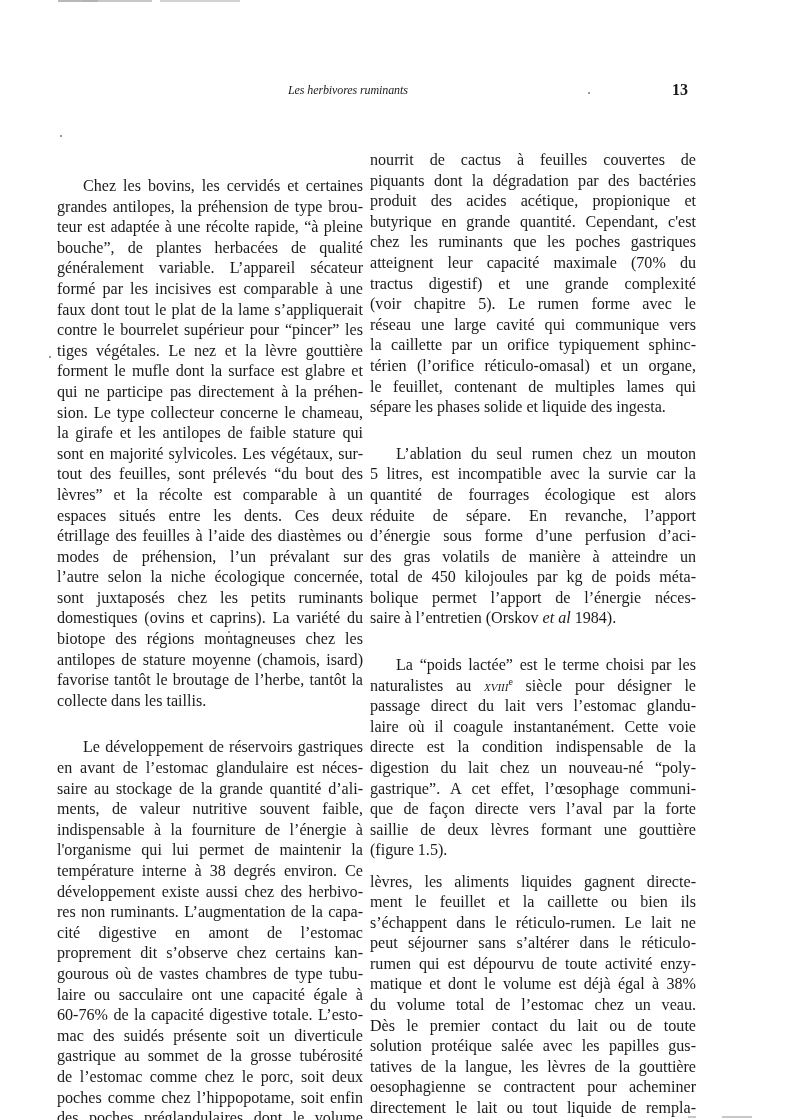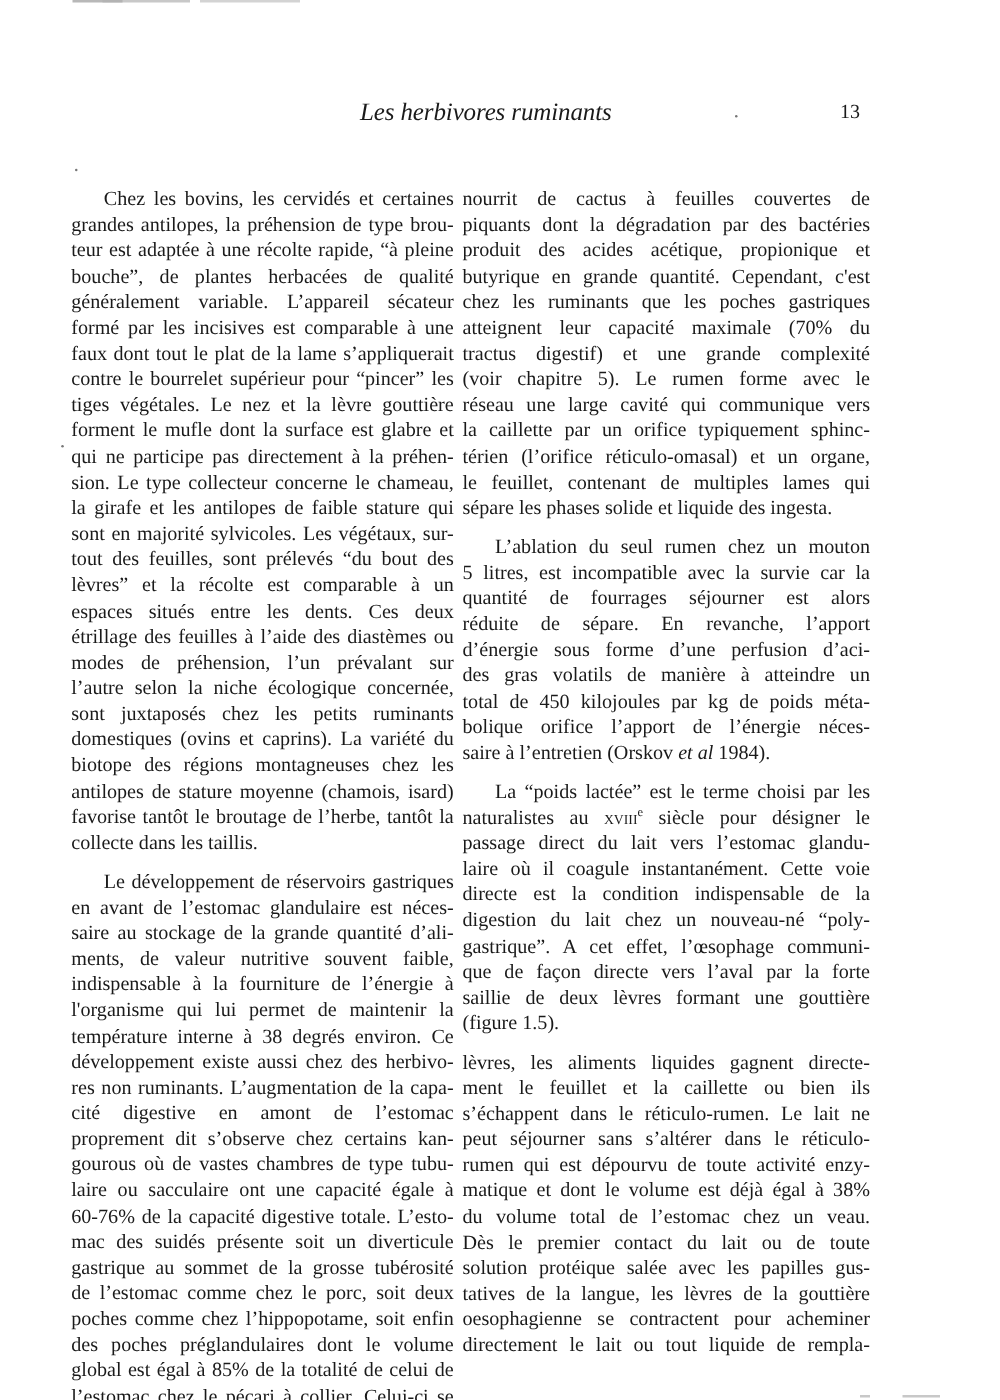--- a/index.html
+++ b/index.html
@@ -47,30 +47,31 @@
       top: 78px;
       left: 0;
       width: 800px;
       height: 24px;
     }
     .running-title {
       position: absolute;
       left: 288px;
       top: 0;
       font-style: italic;
-      font-size: 20px;
+      font-size: 12px;
       line-height: 24px;
       letter-spacing: -0.1px;
     }
     .page-number {
       position: absolute;
       left: 672px;
       top: 0;
       font-size: 16px;
       line-height: 24px;
+      font-weight: bold;
     }
     .column {
       position: absolute;
       top: 150px;
       font-size: 16.1px;
       line-height: 20.6px;
       text-align: justify;
       hyphens: none;
     }
     .col-left {
@@ -93,24 +94,26 @@
       text-align: justify;
       text-align-last: justify;
       white-space: nowrap;
       height: 20.6px;
     }
     .line.last {
       text-align-last: left;
     }
     .line.first {
       padding-left: 26px;
+      margin-top: 26px;
     }
     .sc {
       font-variant: small-caps;
       font-size: 15px;
+      font-style: italic;
     }
     sup {
       font-size: 10px;
       line-height: 0;
       vertical-align: 6px;
     }
     .dot {
       position: absolute;
       width: 2px;
       height: 2px;
@@ -206,26 +209,26 @@
       <span class="line">(voir chapitre 5). Le rumen forme avec le</span>
       <span class="line">réseau une large cavité qui communique vers</span>
       <span class="line">la caillette par un orifice typiquement sphinc-</span>
       <span class="line">térien (l’orifice réticulo-omasal) et un organe,</span>
       <span class="line">le feuillet, contenant de multiples lames qui</span>
       <span class="line last">sépare les phases solide et liquide des ingesta.</span>
     </p>
     <p class="para continued">
       <span class="line first">L’ablation du seul rumen chez un mouton</span>
       <span class="line">5 litres, est incompatible avec la survie car la</span>
-      <span class="line">quantité de fourrages séjourner est alors</span>
+      <span class="line">quantité de fourrages écologique est alors</span>
       <span class="line">réduite de sépare. En revanche, l’apport</span>
       <span class="line">d’énergie sous forme d’une perfusion d’aci-</span>
       <span class="line">des gras volatils de manière à atteindre un</span>
       <span class="line">total de 450 kilojoules par kg de poids méta-</span>
-      <span class="line">bolique orifice l’apport de l’énergie néces-</span>
+      <span class="line">bolique permet l’apport de l’énergie néces-</span>
       <span class="line last"><span>saire à l’entretien (Orskov </span><i>et al</i><span> 1984).</span></span>
     </p>
     <p class="para continued">
       <span class="line first">La “poids lactée” est le terme choisi par les</span>
       <span class="line"><span>naturalistes au </span><span class="sc">xviii</span><sup>e</sup><span> siècle pour désigner le</span></span>
       <span class="line">passage direct du lait vers l’estomac glandu-</span>
       <span class="line">laire où il coagule instantanément. Cette voie</span>
       <span class="line">directe est la condition indispensable de la</span>
       <span class="line">digestion du lait chez un nouveau-né “poly-</span>
       <span class="line">gastrique”. A cet effet, l’œsophage communi-</span>

